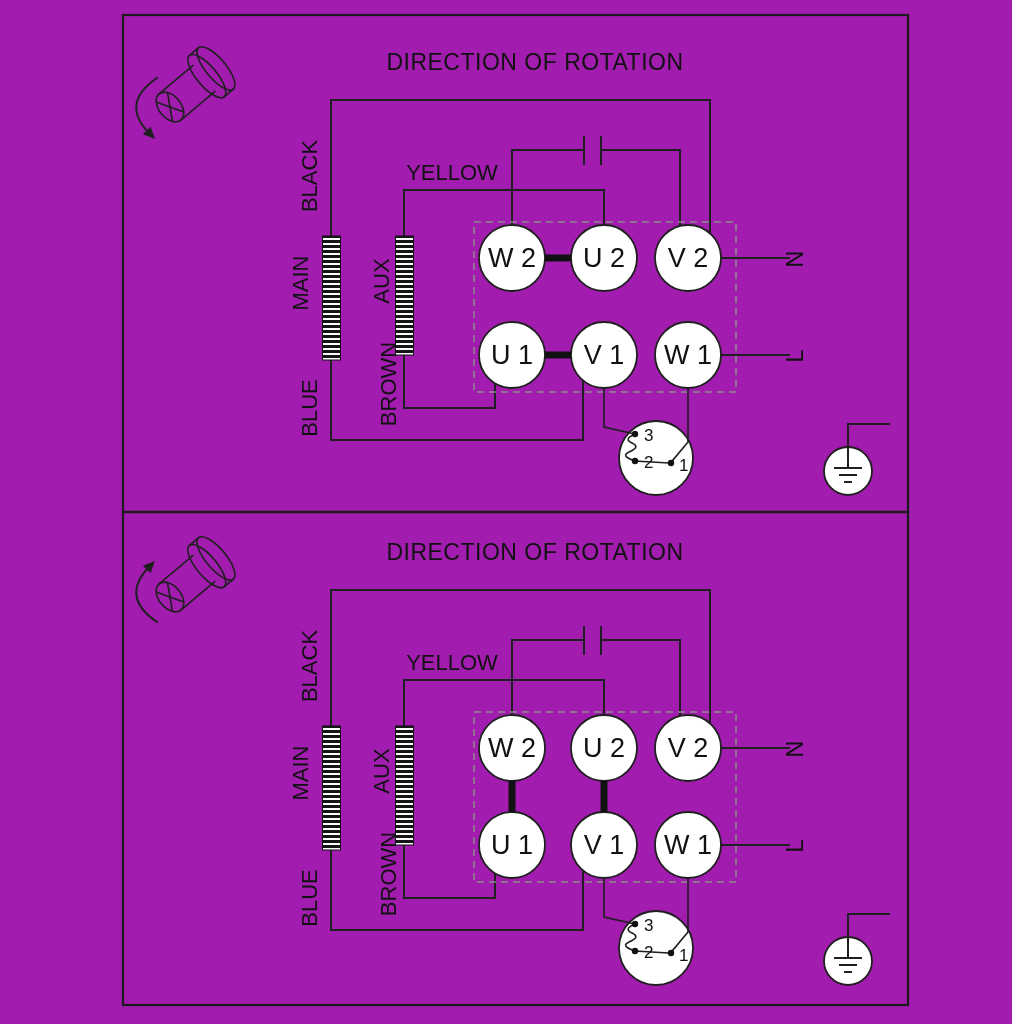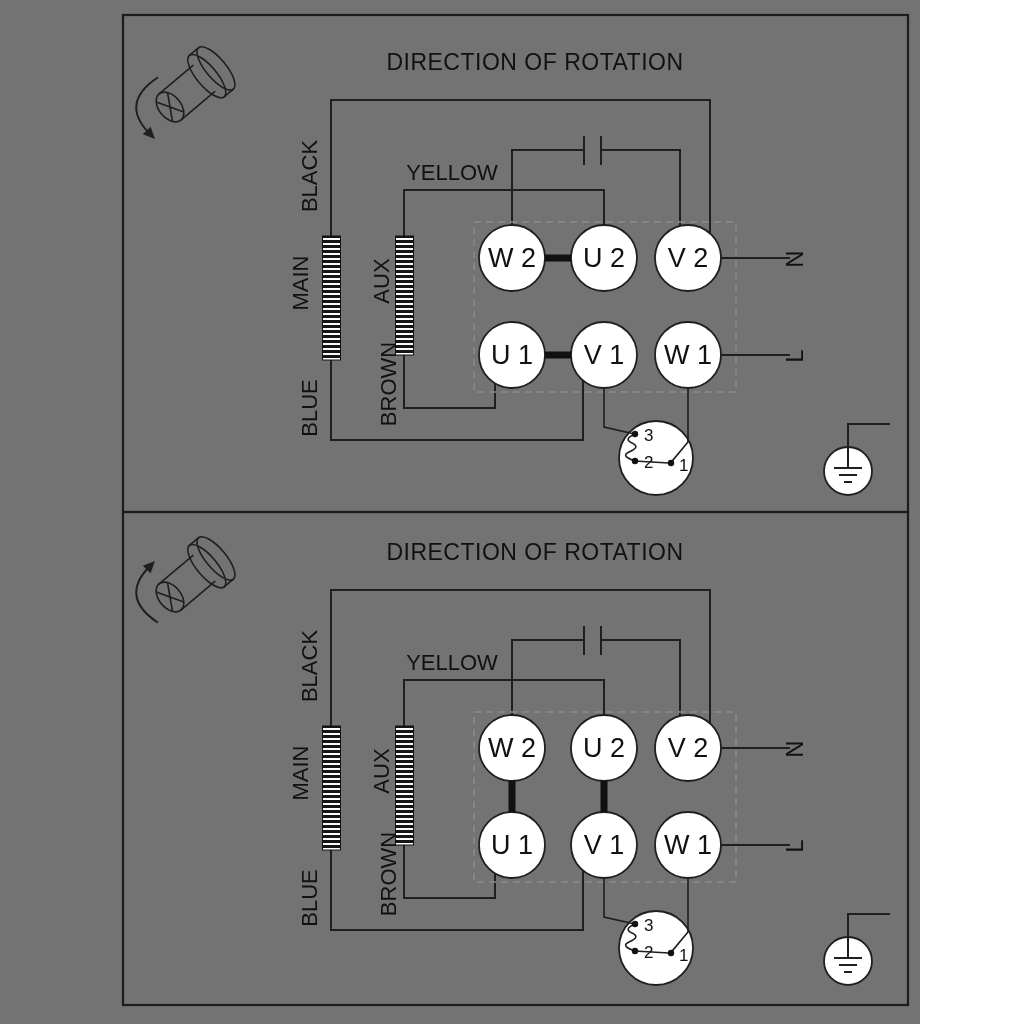--- a/index.html
+++ b/index.html
@@ -1,16 +1,16 @@
 <!DOCTYPE html>
 <html><head>
 <meta charset="utf-8">
 <style>
   html,body{margin:0;padding:0;background:#ffffff;}
-  .stage{width:920px;height:1024px;position:relative;background:#737373;}
+  .stage{width:1012px;height:1024px;position:relative;background:#a21caf;}
   svg{display:block;}
   
   .wire{fill:none;stroke:#1f1f1f;stroke-width:2;stroke-linecap:square;}
   .thin{fill:none;stroke:#1f1f1f;stroke-width:1.6;stroke-linecap:square;}
   .border{fill:none;stroke:#1c1c1c;stroke-width:2.2;}
   .term{fill:#ffffff;stroke:#1f1f1f;stroke-width:1.8;}
   .dashbox{fill:none;stroke:#8c8c8c;stroke-width:1.5;stroke-dasharray:7 5;}
   .linkbar{stroke:#111111;stroke-width:7;stroke-linecap:butt;}
   .dot{fill:#111111;}
   .coil{stroke:#111111;stroke-width:1;}

